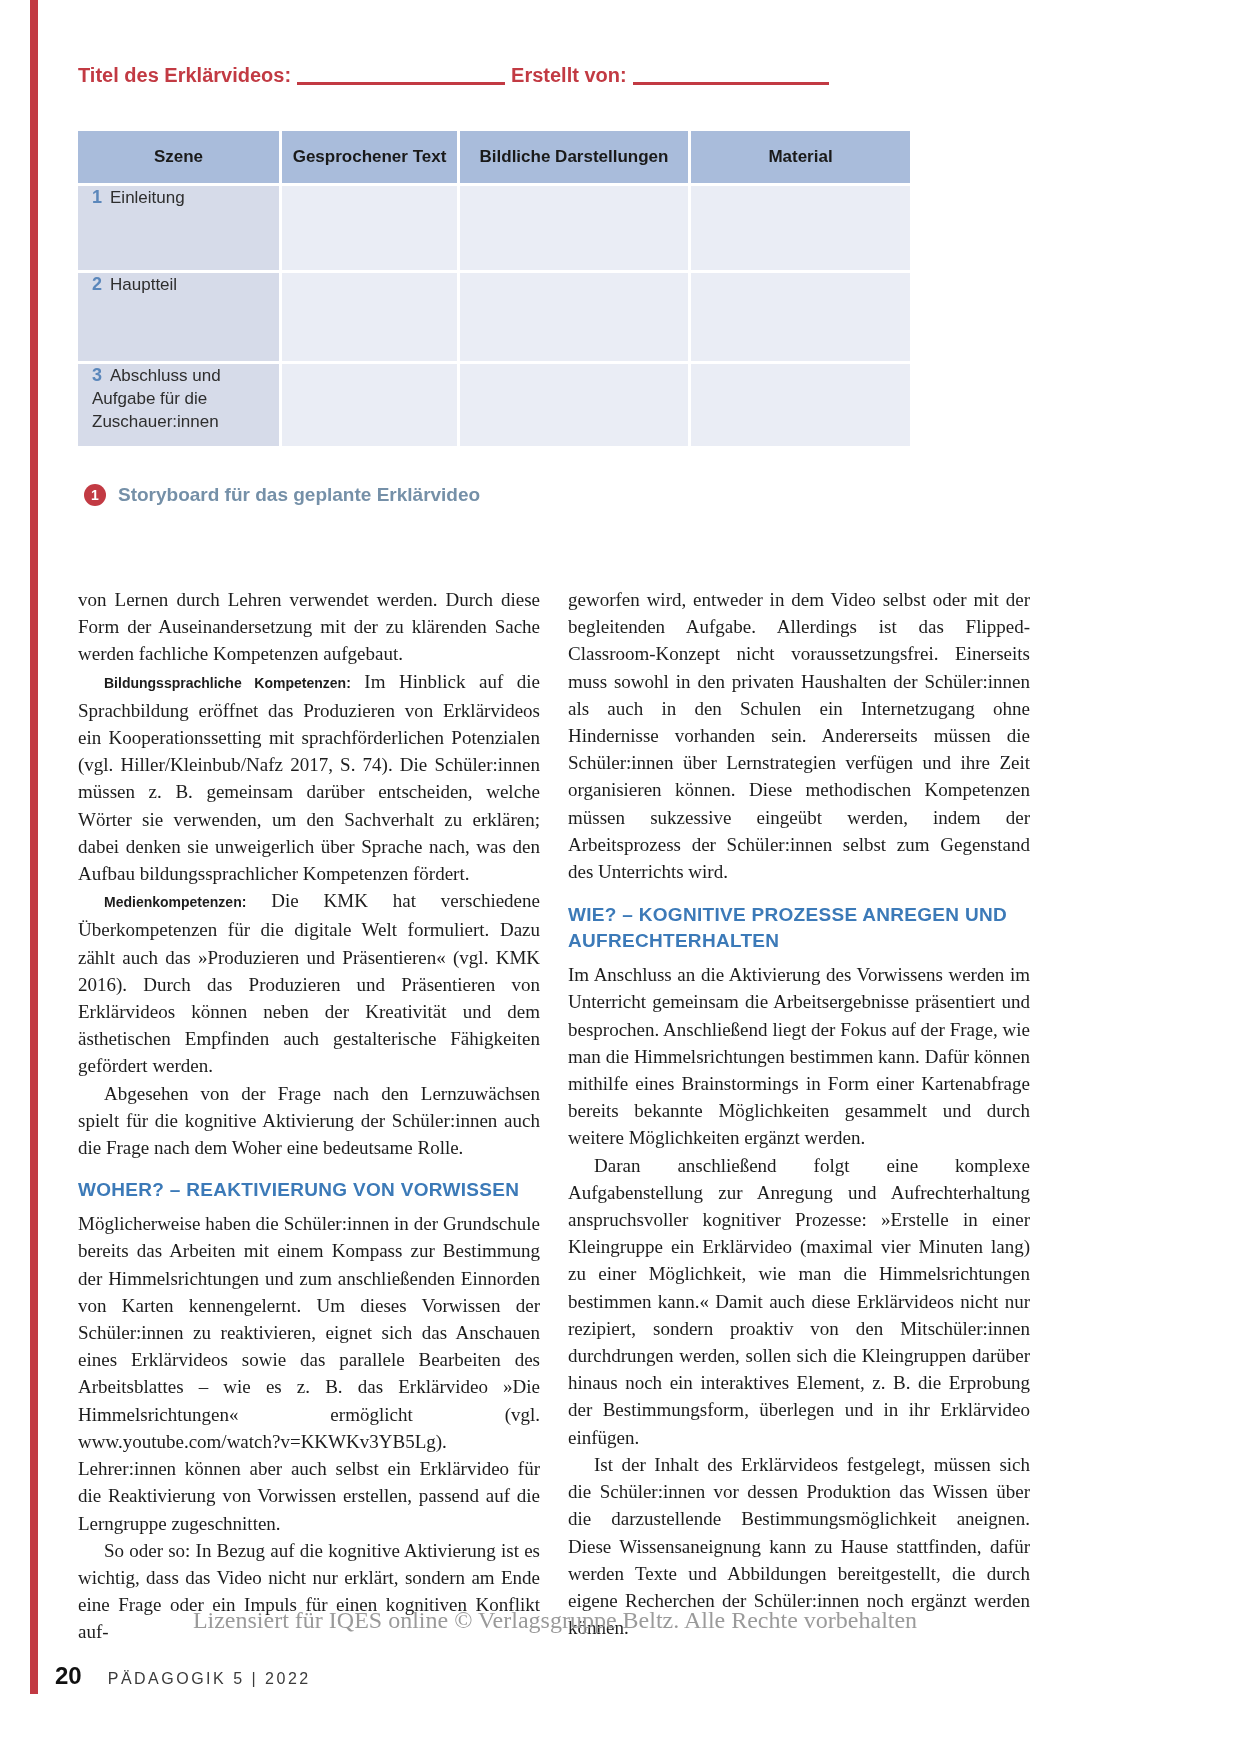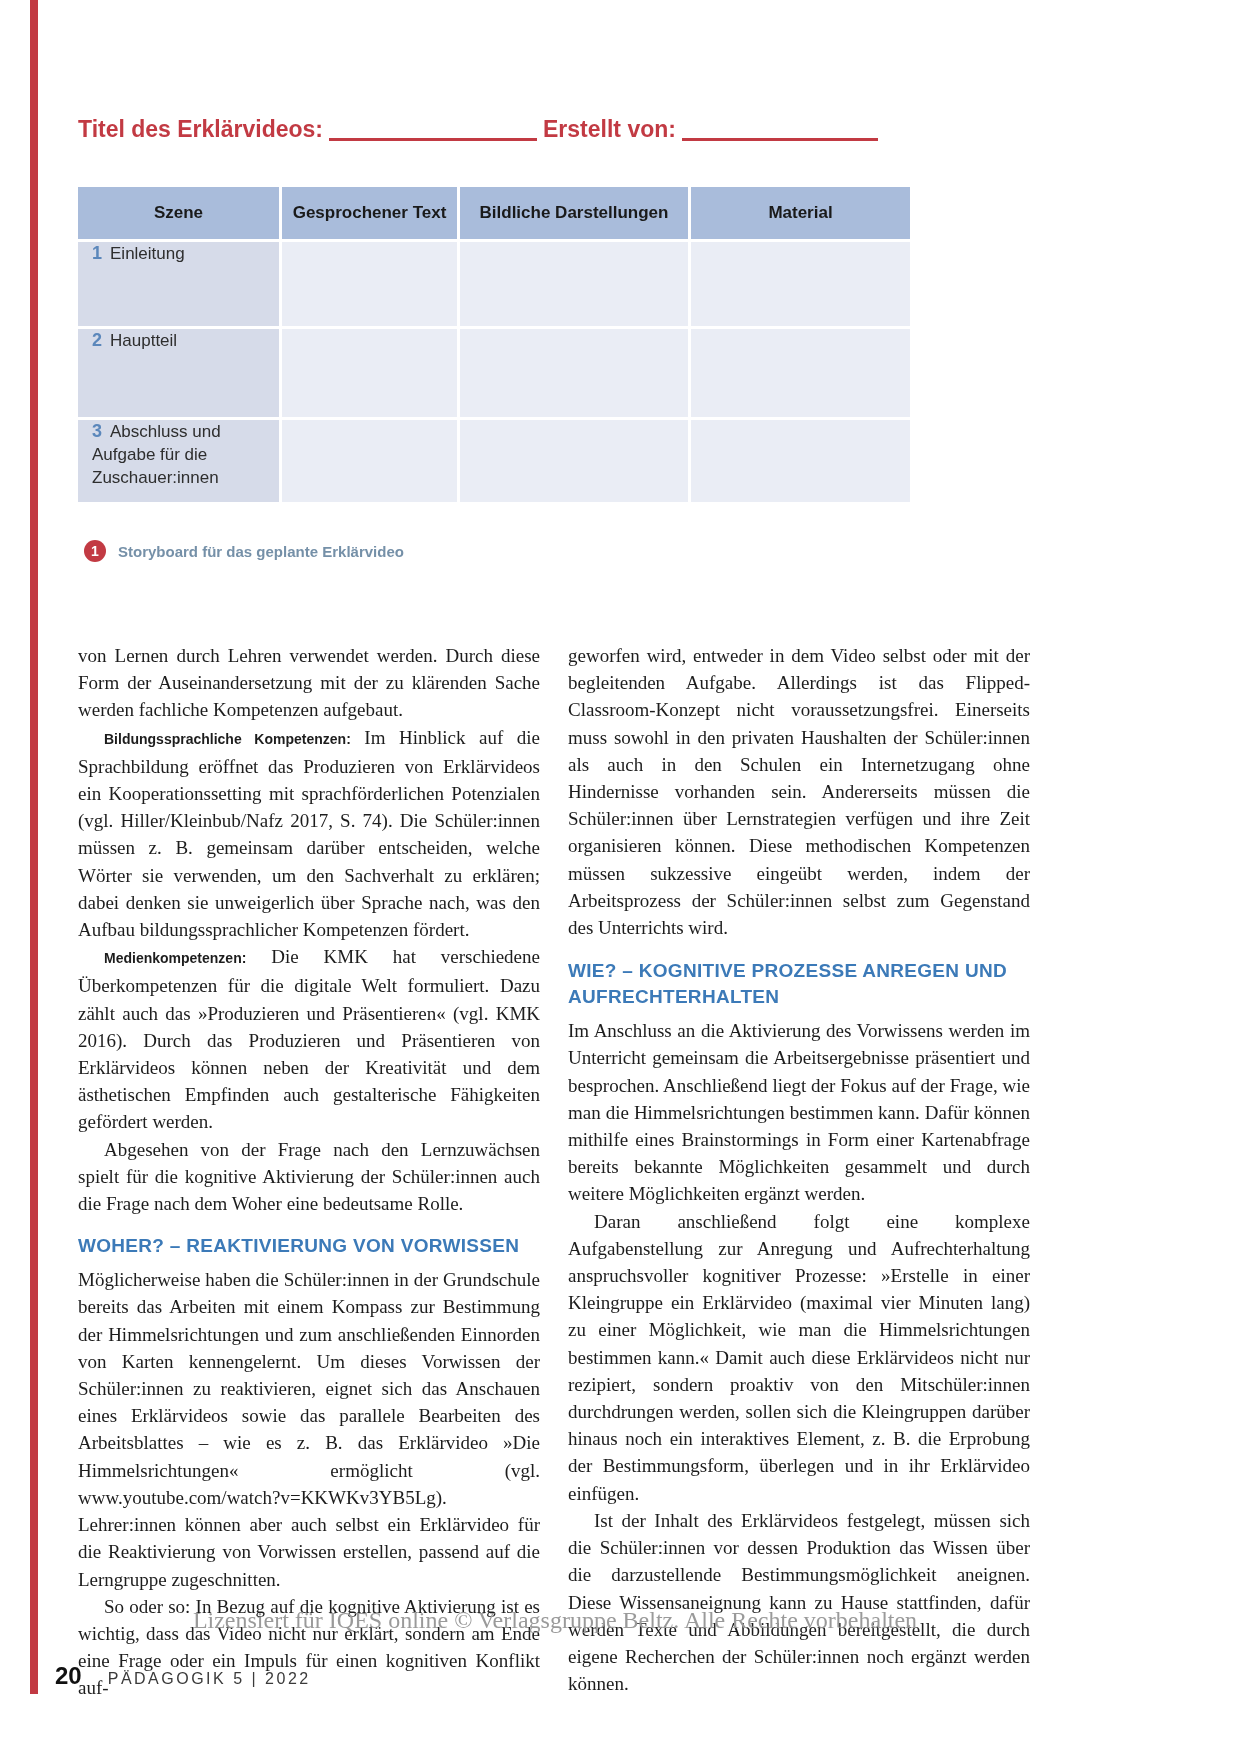--- a/index.html
+++ b/index.html
@@ -5,22 +5,22 @@
   html,body{margin:0;padding:0;}
   body{
     width:1240px;height:1754px;background:#ffffff;position:relative;
     font-family:"Liberation Serif", serif;color:#1d1d1d;
   }
   .red-rule{position:absolute;left:30px;top:0;width:8px;height:1694px;background:#c23a43;}
   .content{position:absolute;left:78px;top:0;width:962px;}
 
   
   .title-row{
-    margin-top:116px;display:flex;align-items:flex-end;
-    font-family:"Liberation Sans", sans-serif;font-weight:bold;font-size:23px;color:#c23a43;
+    margin-top:62px;display:flex;align-items:flex-end;
+    font-family:"Liberation Sans", sans-serif;font-weight:bold;font-size:20px;color:#c23a43;
     white-space:nowrap;
   }
   .fill-line{display:inline-block;border-bottom:3px solid #c23a43;height:20px;}
   .fill-line.w1{width:208px;margin:0 6px 2px 6px;}
   .fill-line.w2{width:196px;margin:0 0 2px 6px;}
 
   
   .grid{
     margin-top:44px;display:grid;width:823px;
     grid-template-columns:201px 175px 228px 219px;
@@ -40,21 +40,21 @@
 
   
   .caption{margin-top:38px;margin-left:6px;display:flex;align-items:center;}
   .badge{
     width:22px;height:22px;border-radius:50%;background:#c23a43;color:#ffffff;flex:0 0 22px;
     font-family:"Liberation Sans", sans-serif;font-weight:bold;font-size:14px;
     display:flex;align-items:center;justify-content:center;
   }
   .caption-text{
     margin-left:12px;font-family:"Liberation Sans", sans-serif;font-weight:bold;
-    font-size:15px;color:#7590a8;
+    font-size:19px;color:#7590a8;
   }
 
   
   .columns{margin-top:80px;display:flex;gap:28px;}
   .col{width:462px;font-size:19px;line-height:27.2px;text-align:justify;}
   .col p{margin:0;}
   .col p.ind{text-indent:26px;}
   .lead{font-family:"Liberation Sans", sans-serif;font-weight:bold;font-size:14px;}
   .blue-head{
     font-family:"Liberation Sans", sans-serif;font-weight:bold;font-size:19px;

